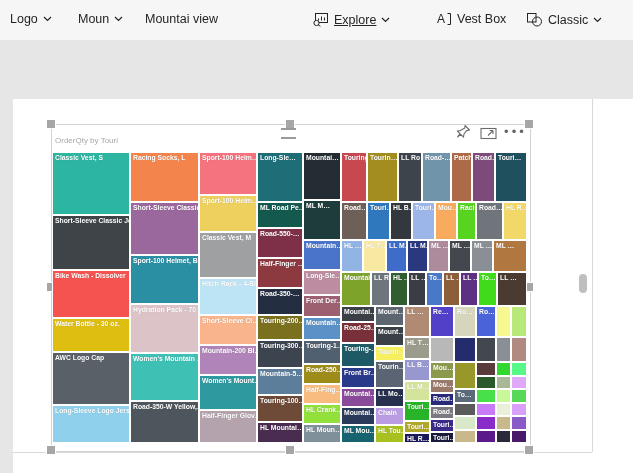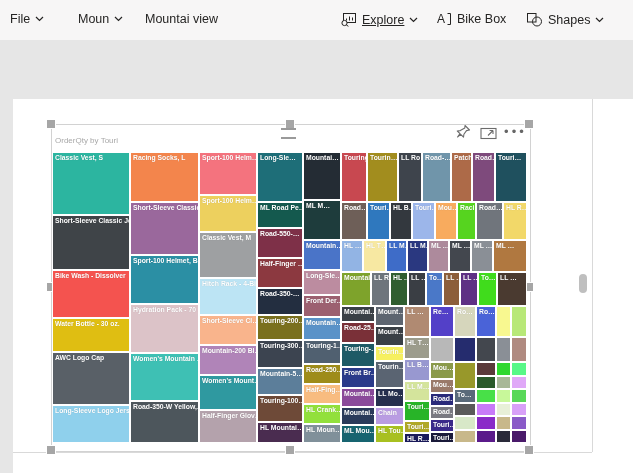--- a/index.html
+++ b/index.html
@@ -4,21 +4,21 @@
 <style>
   html,body{margin:0;padding:0;}
   body{width:633px;height:473px;position:relative;overflow:hidden;background:#fff;
        font-family:"Liberation Sans",sans-serif;-webkit-font-smoothing:antialiased;}
   .topbar{position:absolute;left:0;top:0;width:633px;height:40px;background:#f7f6f6;}
   .band{position:absolute;left:0;top:40px;width:633px;height:59px;background:#e6e6e6;}
   .left-gutter{position:absolute;left:0;top:99px;width:13px;height:374px;background:#e6e6e6;}
   .menu-item,.tool{position:absolute;top:12px;display:flex;align-items:center;gap:5px;
        font-size:12.5px;color:#252423;cursor:default;white-space:nowrap;}
   .menu-item:nth-child(1){left:10px;} .menu-item:nth-child(2){left:78px;} .menu-item:nth-child(3){left:145px;}
-  .tool:nth-child(1){left:340px;text-decoration:underline;} .tool:nth-child(2){left:437px;} .tool:nth-child(3){left:526px;}
+  .tool:nth-child(1){left:312px;text-decoration:underline;} .tool:nth-child(2){left:437px;} .tool:nth-child(3){left:526px;}
   .tool svg,.menu-item svg{display:block;}
   .page-right-line{position:absolute;left:592px;top:99px;width:1px;height:353px;background:#d9d9d9;}
   .page-bottom-line{position:absolute;left:13px;top:452px;width:579px;height:1px;background:#d9d9d9;}
   .scroll-thumb{position:absolute;left:579px;top:274px;width:8px;height:19px;background:#bfbfbf;border-radius:4px;}
   .vframe{position:absolute;left:51px;top:124px;width:478px;height:326px;border:1px solid #d2d2d2;background:#fff;}
   .handle{position:absolute;width:10px;height:10px;background:#a6a6a6;border:1px solid #fff;box-sizing:border-box;}
   .drag-handle{position:absolute;left:281px;top:128px;width:15px;height:7px;
        border-top:2px solid #9a9a9a;border-bottom:2px solid #9a9a9a;}
   .vicon{position:absolute;cursor:pointer;}
   .more-dots{font-size:13px;color:#666;letter-spacing:1px;line-height:8px;}
@@ -27,21 +27,21 @@
   .tile{position:absolute;box-sizing:border-box;border:1px solid #fff;overflow:hidden;}
   .tile span{display:block;padding:1px 2px;font-size:6.8px;line-height:8px;font-weight:700;
        color:#fff;white-space:nowrap;overflow:hidden;text-shadow:0 0 1px rgba(0,0,0,.2);}
 </style>
 </head>
 <body>
 
 <div class="topbar">
   <div id="menu-left">
       <div class="menu-item">
-        <span>File</span>
+        <span>Logo</span>
         <svg width="9" height="6" viewBox="0 0 9 6">
           <path d="M1 1l3.5 3.5L8 1" fill="none" stroke="#252423" stroke-width="1.2"></path>
         </svg>
       </div>
       <div class="menu-item">
         <span>Moun</span>
         <svg width="9" height="6" viewBox="0 0 9 6">
           <path d="M1 1l3.5 3.5L8 1" fill="none" stroke="#252423" stroke-width="1.2"></path>
         </svg>
       </div>
@@ -60,28 +60,28 @@
         <span>Explore</span>
         <svg width="9" height="6" viewBox="0 0 9 6">
           <path d="M1 1l3.5 3.5L8 1" fill="none" stroke="#252423" stroke-width="1.2"></path>
         </svg>
       </div>
       <div class="tool">
         <svg width="15" height="14" viewBox="0 0 15 14">
           <text x="0" y="11" font-size="12" fill="#252423" font-family="Liberation Sans,sans-serif">A</text>
           <path d="M10.5 1.5h3v11h-3" fill="none" stroke="#252423"></path>
         </svg>
-        <span>Bike Box</span>
+        <span>Vest Box</span>
       </div>
       <div class="tool">
         <svg width="17" height="15" viewBox="0 0 17 15">
           <rect x="1.5" y="1.5" width="8.5" height="8.5" fill="none" stroke="#252423"></rect>
           <circle cx="11" cy="9.5" r="4.5" fill="none" stroke="#252423"></circle>
         </svg>
-        <span>Shapes</span>
+        <span>Classic</span>
         <svg width="9" height="6" viewBox="0 0 9 6">
           <path d="M1 1l3.5 3.5L8 1" fill="none" stroke="#252423" stroke-width="1.2"></path>
         </svg>
       </div>
     </div>
 </div>
 <div class="band"></div>
 <div class="left-gutter"></div>
 
 <div class="page-right-line"></div>

